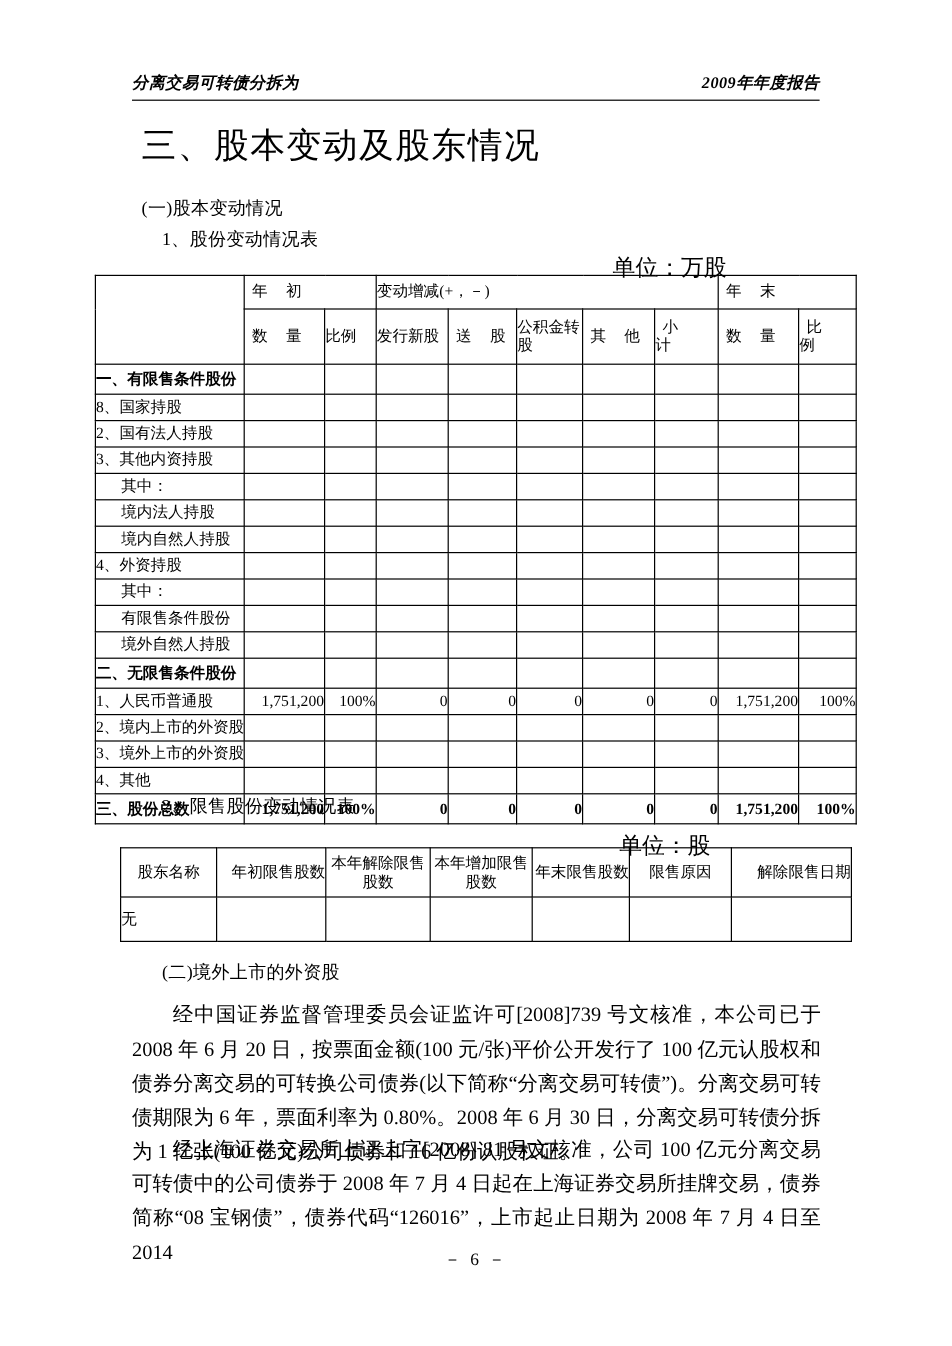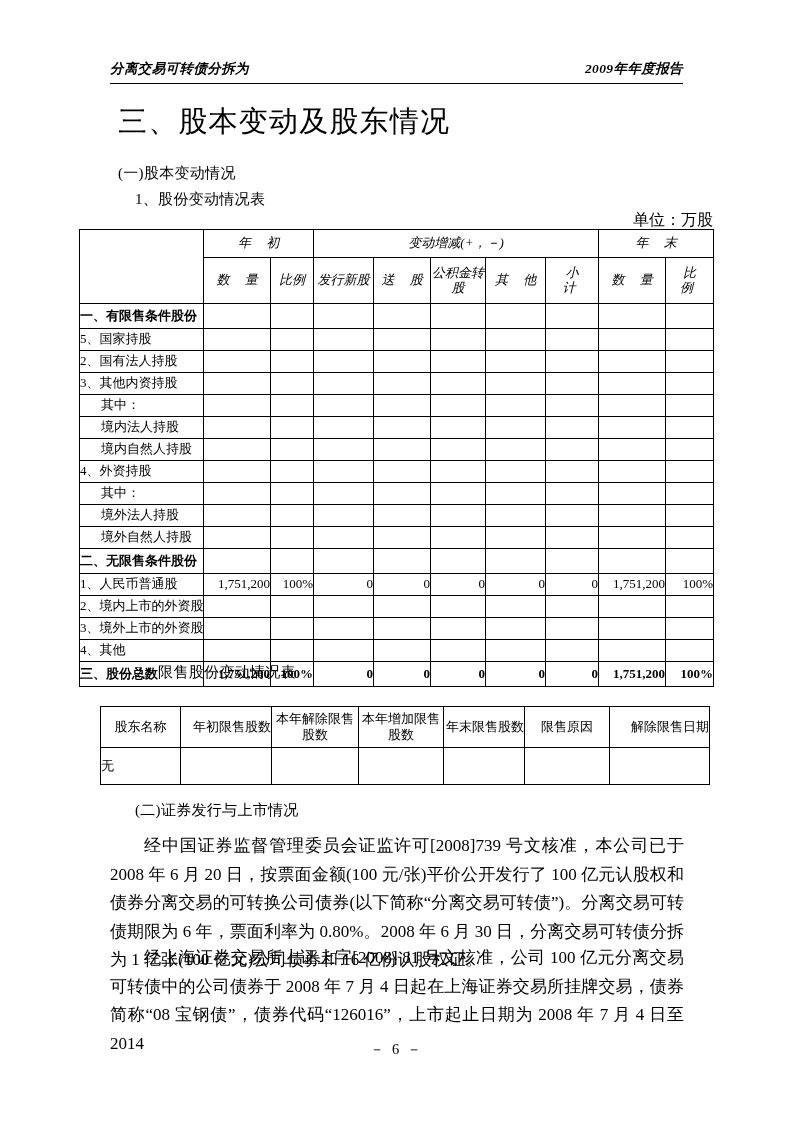--- a/index.html
+++ b/index.html
@@ -61,22 +61,22 @@
     white-space: nowrap;
   }
   .h2.a { left: 118px; top: 164px; }
   .h2.b { left: 135px; top: 190px; }
   .h2.c { left: 135px; top: 663px; }
   .h2.d { left: 135px; top: 801px; }
 
   
   .unit {
     position: absolute;
-    font-size: 16px;
-    text-align: right;
+    font-size: 19px;
+    text-align: center;
     white-space: nowrap;
   }
   .unit.u1 { left: 403px; top: 210px; width: 310px; }
   .unit.u2 { left: 400px; top: 692px; width: 308px; }
 
   
   table.doc {
     position: absolute;
     border-collapse: collapse;
     table-layout: fixed;
@@ -106,22 +106,21 @@
     white-space: nowrap;
     text-align: left;
   }
   .cap-label.ind { padding-left: 21px; }
   .cap-num {
     padding-right: 5px;
     text-align: right;
     white-space: nowrap;
   }
   .ctr {
-    text-align: center;
-    font-style: italic;
+    text-align: left;
   }
   .sp2 { letter-spacing: 6px; text-indent: 6px; }
   .bold { font-weight: bold; }
   .thickline td { border-top: 2px solid #000; }
   .lastrow td { border-bottom: 2px solid #000; }
   .outer-top td { border-top: 1.5px solid #000; }
 
   
   #tbl-restricted {
     left: 100px;
@@ -232,21 +231,21 @@
           <td class="cap-num"></td>
           <td class="cap-num"></td>
           <td class="cap-num"></td>
           <td class="cap-num"></td>
           <td class="cap-num"></td>
           <td class="cap-num"></td>
           <td class="cap-num"></td>
           <td class="cap-num"></td>
         </tr>
       <tr>
-          <td class="cap-label">5、国家持股</td>
+          <td class="cap-label">8、国家持股</td>
           <td class="cap-num"></td>
           <td class="cap-num"></td>
           <td class="cap-num"></td>
           <td class="cap-num"></td>
           <td class="cap-num"></td>
           <td class="cap-num"></td>
           <td class="cap-num"></td>
           <td class="cap-num"></td>
           <td class="cap-num"></td>
         </tr>
@@ -328,21 +327,21 @@
           <td class="cap-num"></td>
           <td class="cap-num"></td>
           <td class="cap-num"></td>
           <td class="cap-num"></td>
           <td class="cap-num"></td>
           <td class="cap-num"></td>
           <td class="cap-num"></td>
           <td class="cap-num"></td>
         </tr>
       <tr>
-          <td class="cap-label ind">境外法人持股</td>
+          <td class="cap-label ind">有限售条件股份</td>
           <td class="cap-num"></td>
           <td class="cap-num"></td>
           <td class="cap-num"></td>
           <td class="cap-num"></td>
           <td class="cap-num"></td>
           <td class="cap-num"></td>
           <td class="cap-num"></td>
           <td class="cap-num"></td>
           <td class="cap-num"></td>
         </tr>
@@ -427,20 +426,21 @@
           <td class="cap-num bold">0</td>
           <td class="cap-num bold">0</td>
           <td class="cap-num bold">0</td>
           <td class="cap-num bold">1,751,200</td>
           <td class="cap-num bold">100%</td>
         </tr>
     </tbody>
   </table>
 
   <div class="h2 c">2、限售股份变动情况表</div>
+  <div class="unit u2">单位：股</div>
 
   <table class="doc" id="tbl-restricted">
     <colgroup>
       <col style="width:80px">
       <col style="width:91px">
       <col style="width:87px">
       <col style="width:85px">
       <col style="width:81px">
       <col style="width:85px">
       <col style="width:100px">
@@ -460,20 +460,20 @@
         <td class="cell-none"></td>
         <td class="cell-none"></td>
         <td class="cell-none"></td>
         <td class="cell-none"></td>
         <td class="cell-none"></td>
         <td class="cell-none"></td>
       </tr>
     </tbody>
   </table>
 
-  <div class="h2 d">(二)证券发行与上市情况</div>
+  <div class="h2 d">(二)境外上市的外资股</div>
 
   <div class="para p1">经中国证券监督管理委员会证监许可[2008]739 号文核准，本公司已于 2008 年 6 月 20 日，按票面金额(100 元/张)平价公开发行了 100 亿元认股权和债券分离交易的可转换公司债券(以下简称“分离交易可转债”)。分离交易可转债期限为 6 年，票面利率为 0.80%。2008 年 6 月 30 日，分离交易可转债分拆为 1 亿张(100 亿元)公司债券和 16 亿份认股权证。</div>
   <div class="para p2">经上海证券交易所上证上字[2008] 81 号文核准，公司 100 亿元分离交易可转债中的公司债券于 2008 年 7 月 4 日起在上海证券交易所挂牌交易，债券简称“08 宝钢债”，债券代码“126016”，上市起止日期为 2008 年 7 月 4 日至 2014</div>
 
   <div class="folio">－ 6 －</div>
 
 </div>
 
 </body></html>

